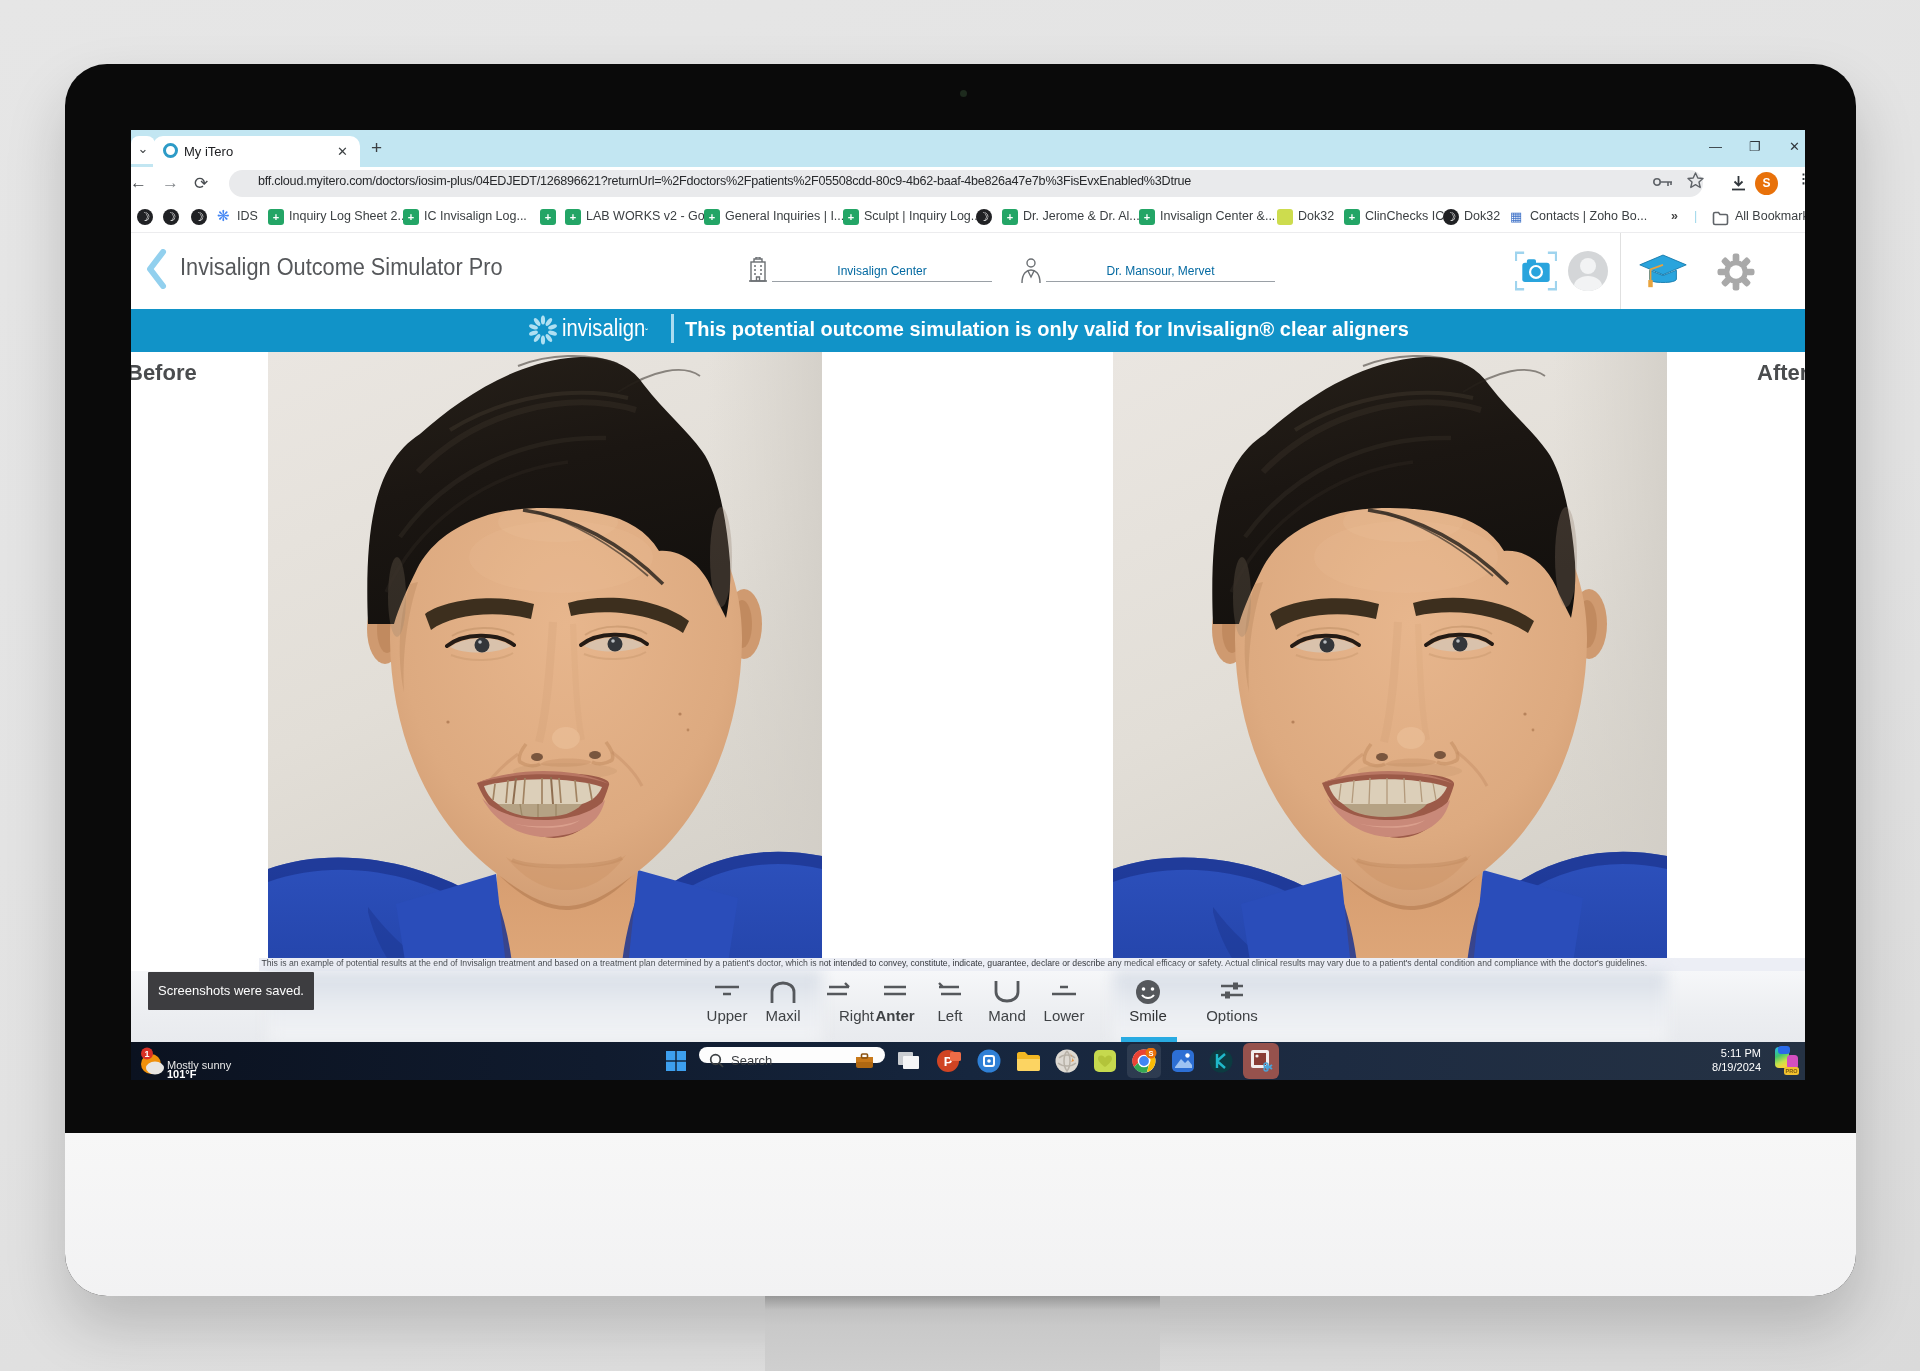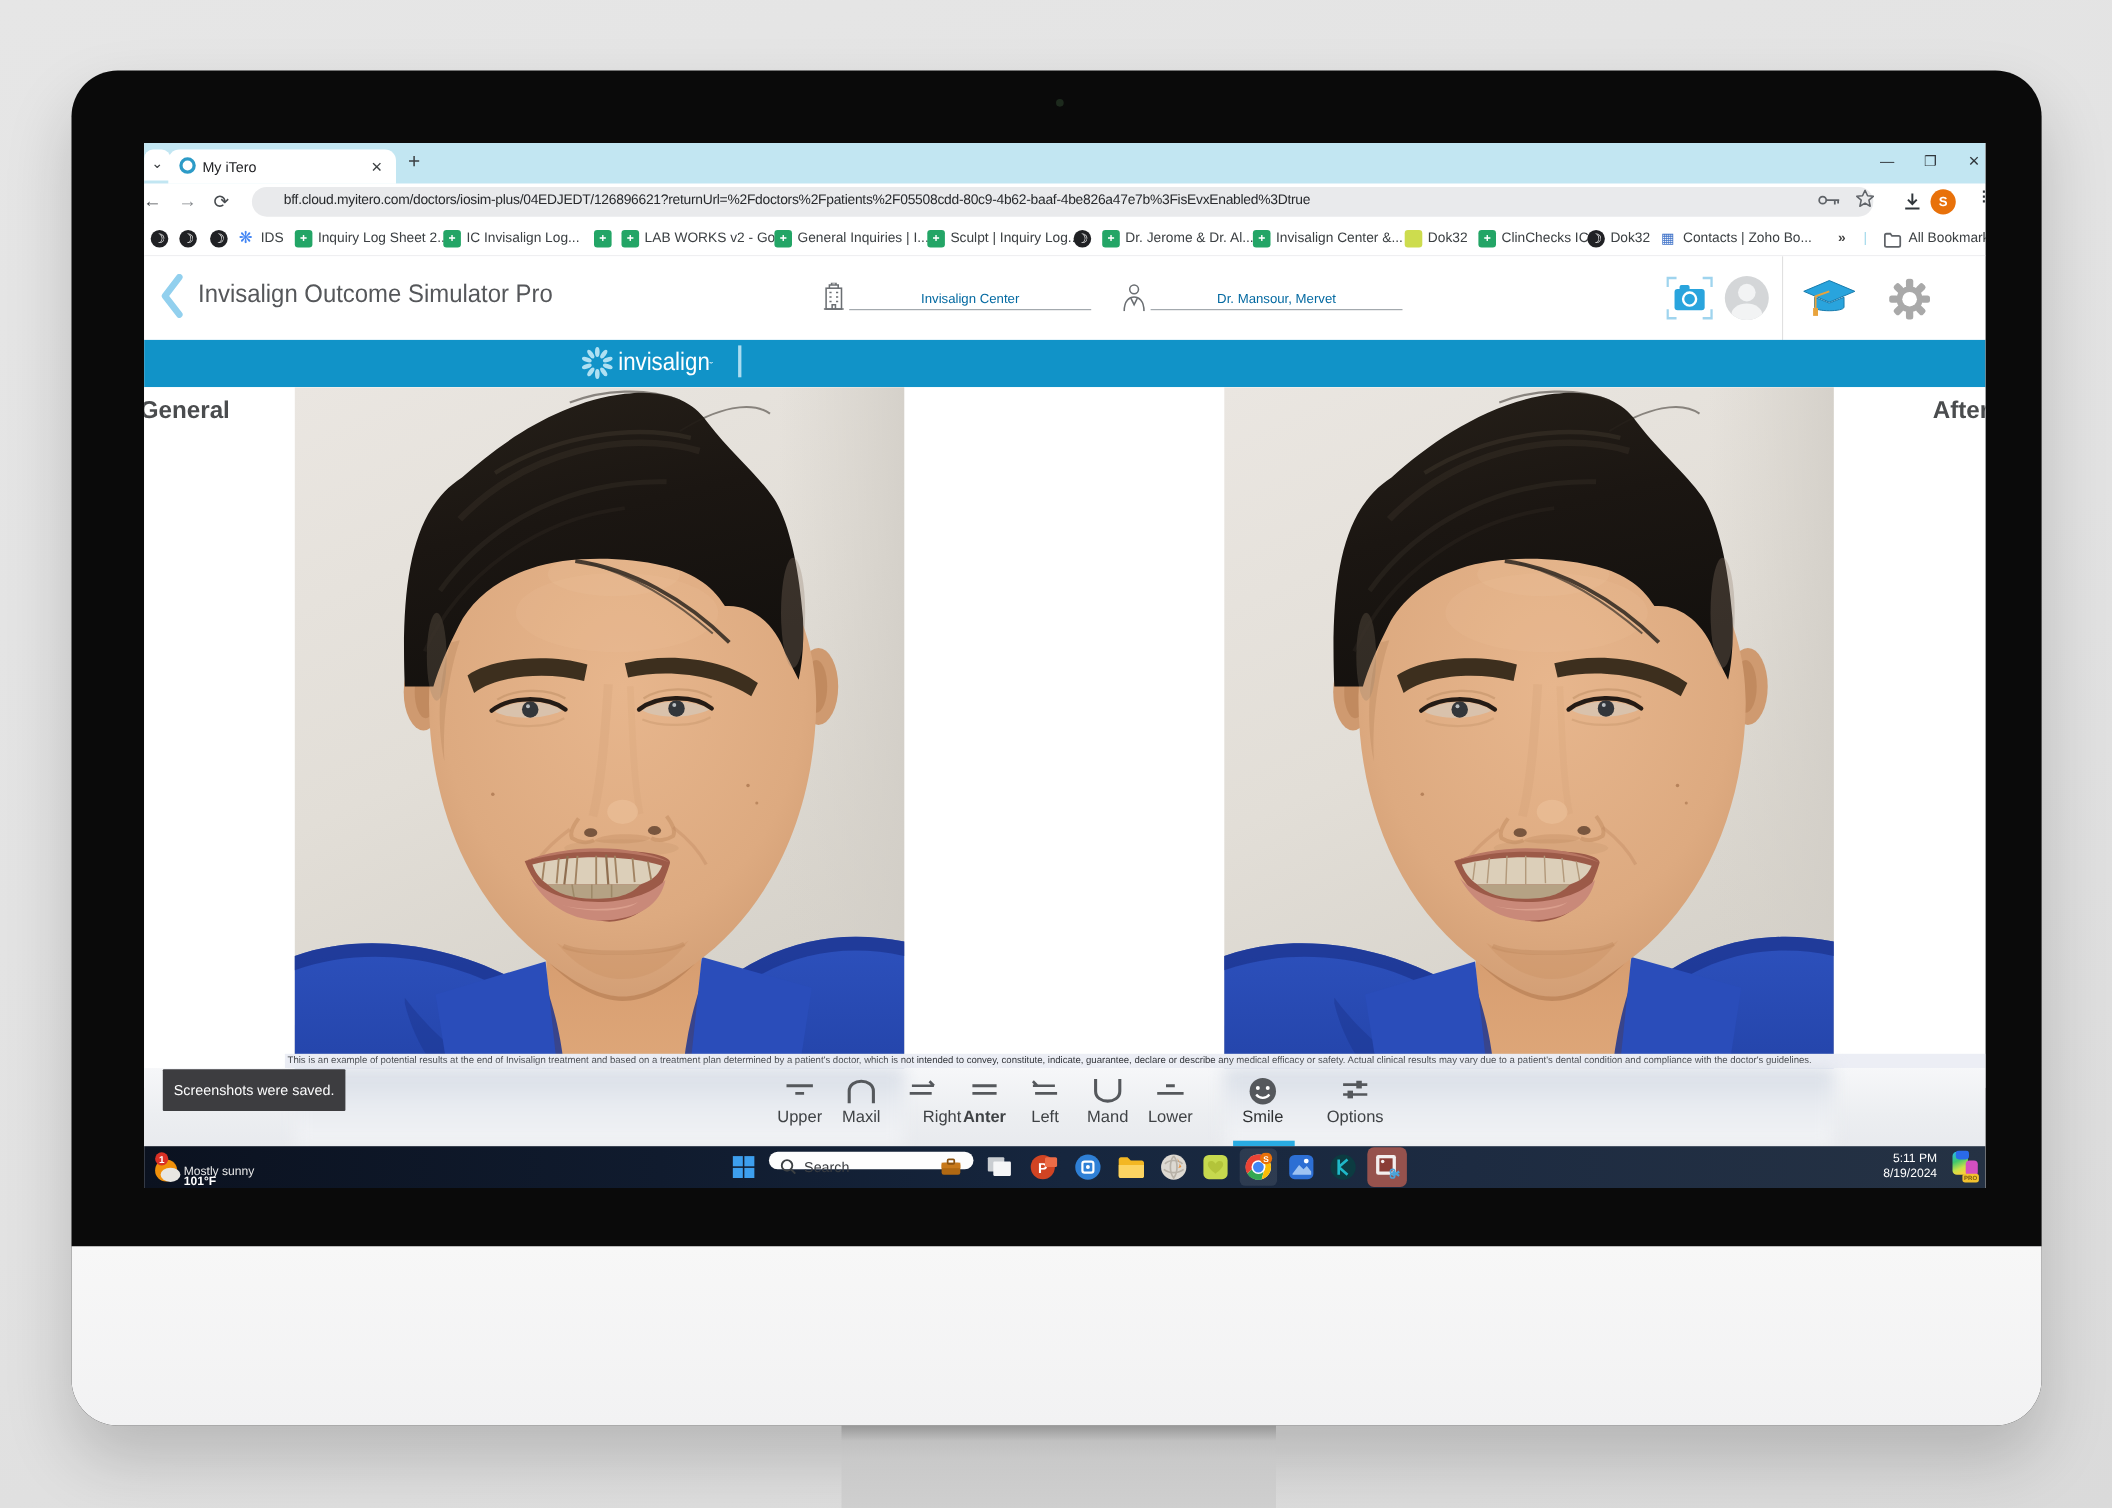--- a/index.html
+++ b/index.html
@@ -240,24 +240,25 @@
         <use href="#pet" transform="rotate(180 15 15)"></use>
           <use href="#pet" transform="rotate(216 15 15)"></use>
         <use href="#pet" transform="rotate(252 15 15)"></use>
           <use href="#pet" transform="rotate(288 15 15)"></use>
         <use href="#pet" transform="rotate(324 15 15)"></use>
       </g>
       <circle cx="15" cy="15" r="3.2" fill="#1193c8"></circle>
     </svg>
     <div id="invtext" class="abs">invisalign<span style="font-size:10px;">˘</span></div>
     <div id="bannerdiv" class="abs"></div>
+    <div id="bannertext" class="abs">This potential outcome simulation is only valid for Invisalign® clear aligners</div>
   </div>
 
   <div id="main" class="abs">
-    <div id="before" class="abs">General</div>
+    <div id="before" class="abs">Before</div>
     <div id="after" class="abs">After</div>
     <svg class="abs" style="left:0; top:0;" width="1674" height="637" viewBox="0 0 1674 637">
       <defs>
         <linearGradient id="wall" x1="0" y1="0" x2="0.4" y2="1">
           <stop offset="0" stop-color="#eae6e1"></stop>
           <stop offset="0.55" stop-color="#e2ded7"></stop>
           <stop offset="1" stop-color="#d6d2ca"></stop>
         </linearGradient>
         <radialGradient id="skin" cx="0.5" cy="0.38" r="0.78">
           <stop offset="0" stop-color="#e7b68d"></stop>

